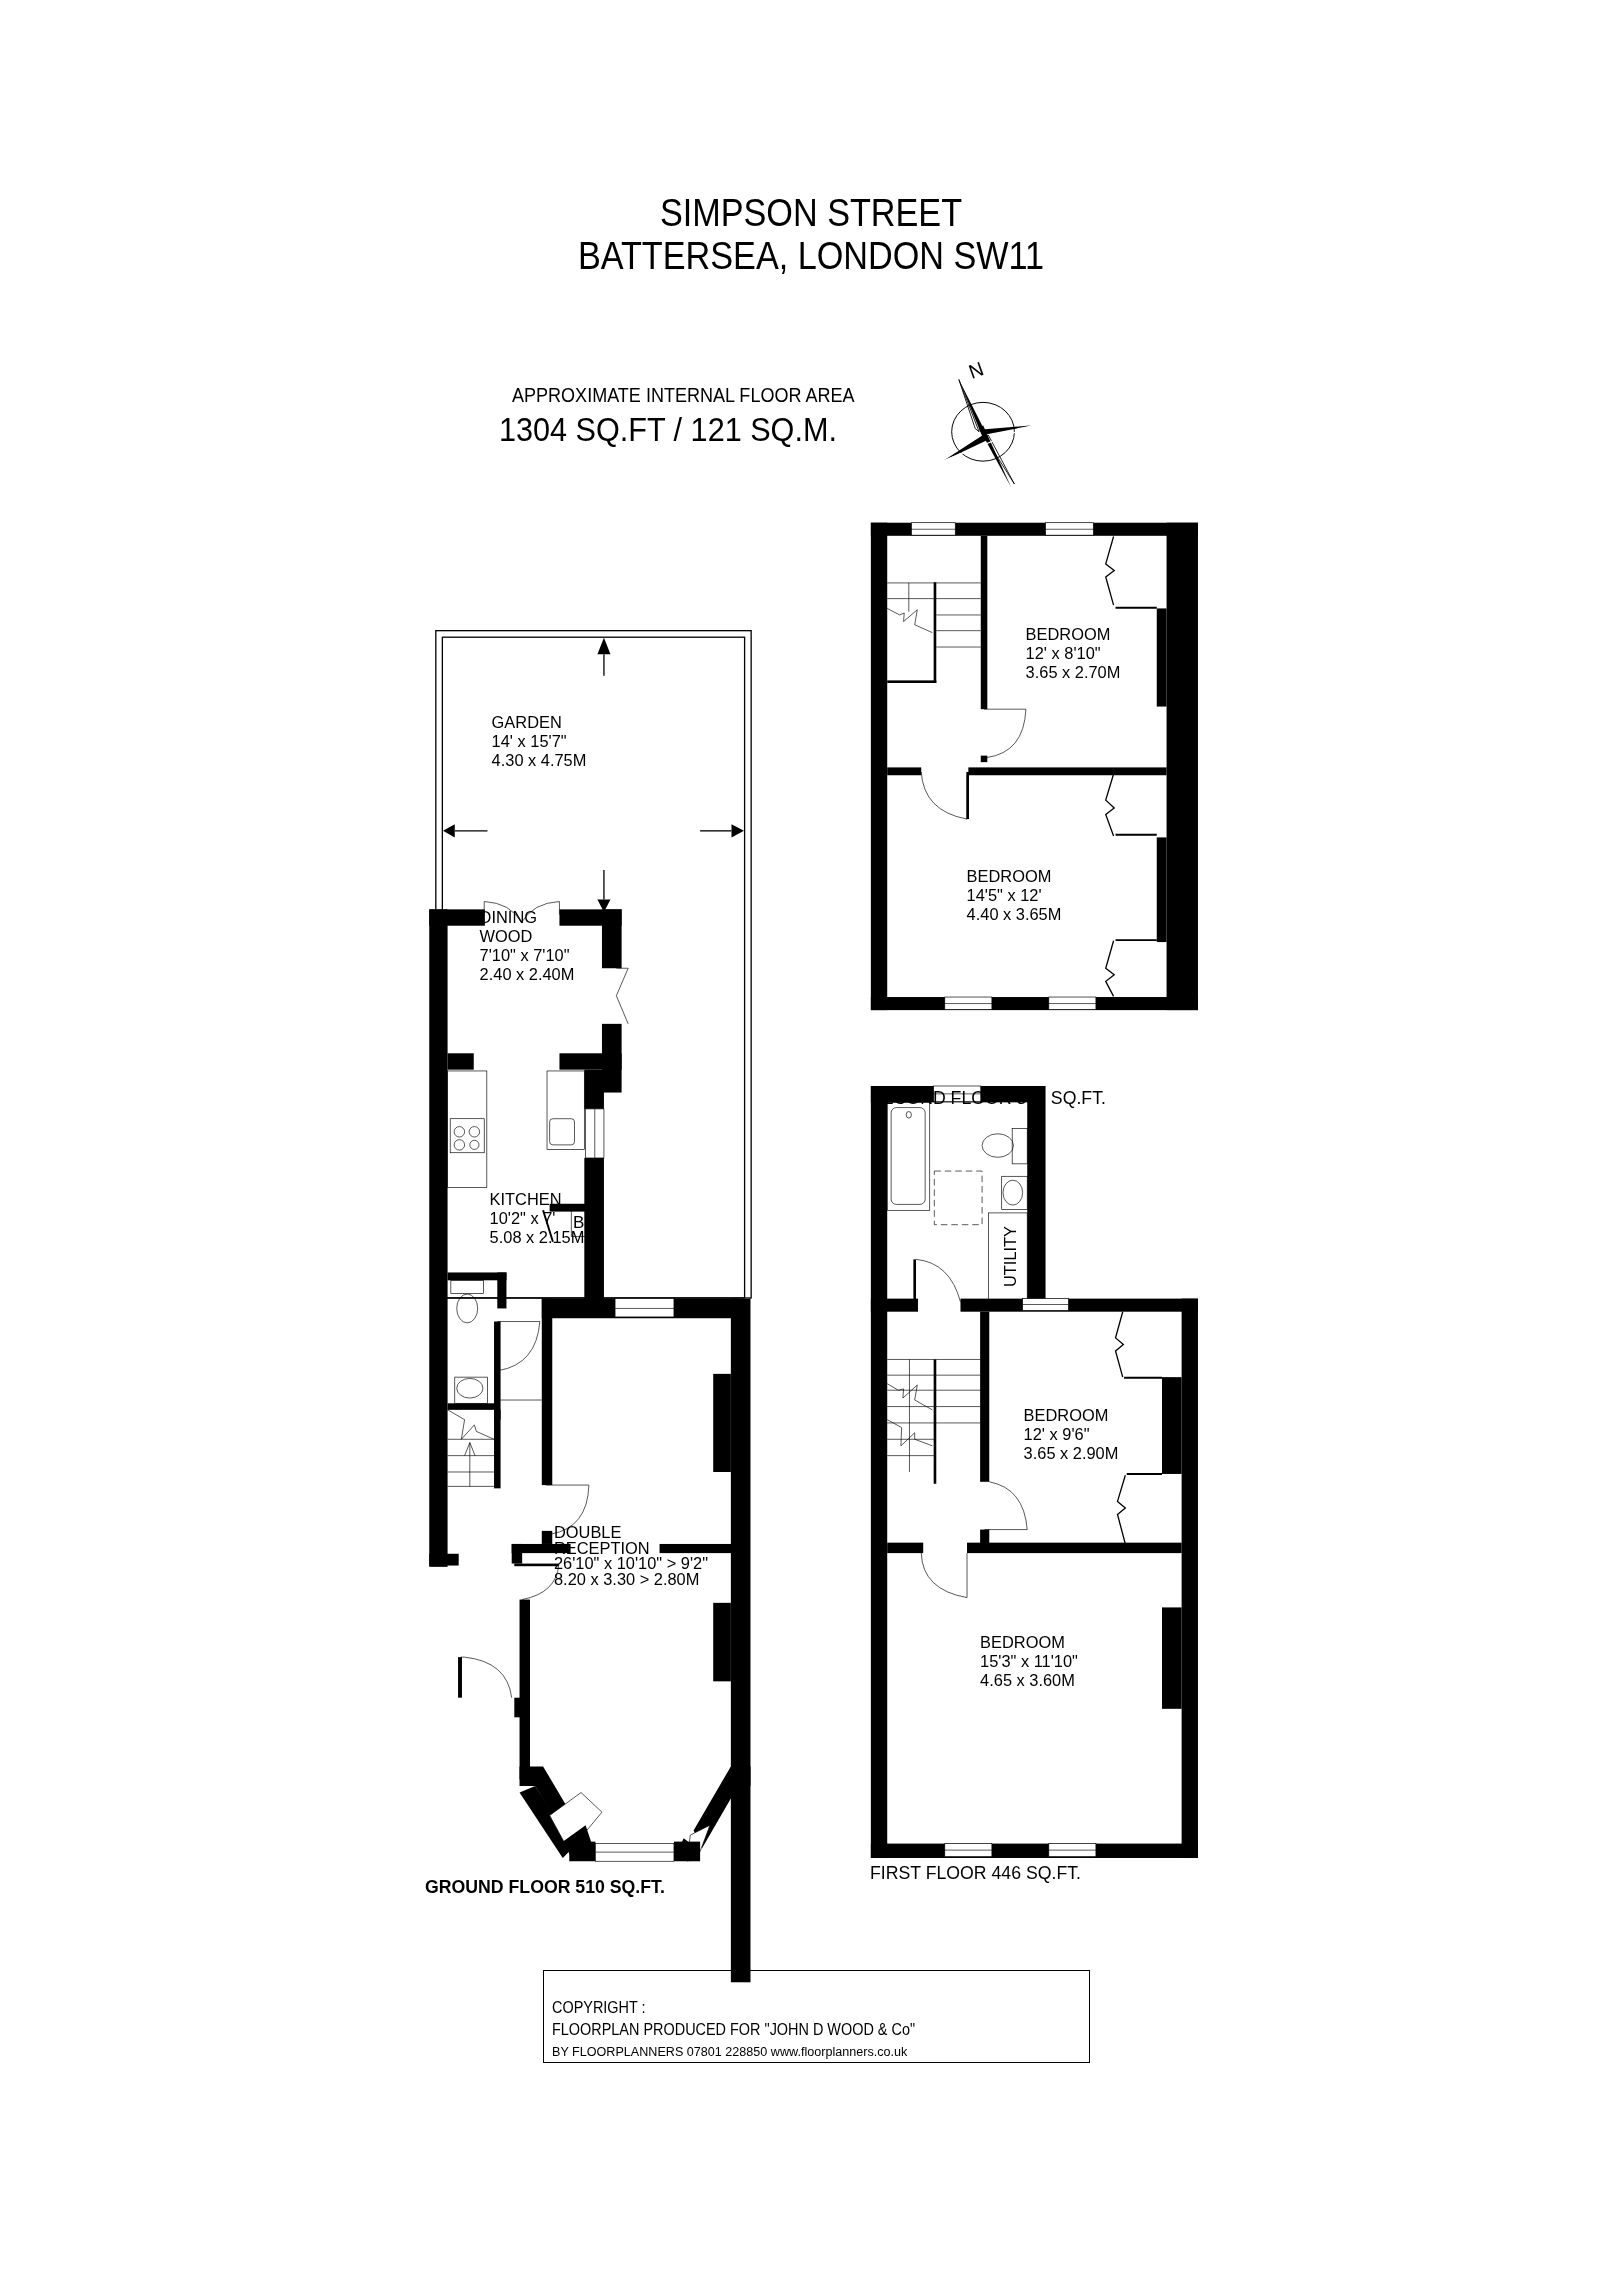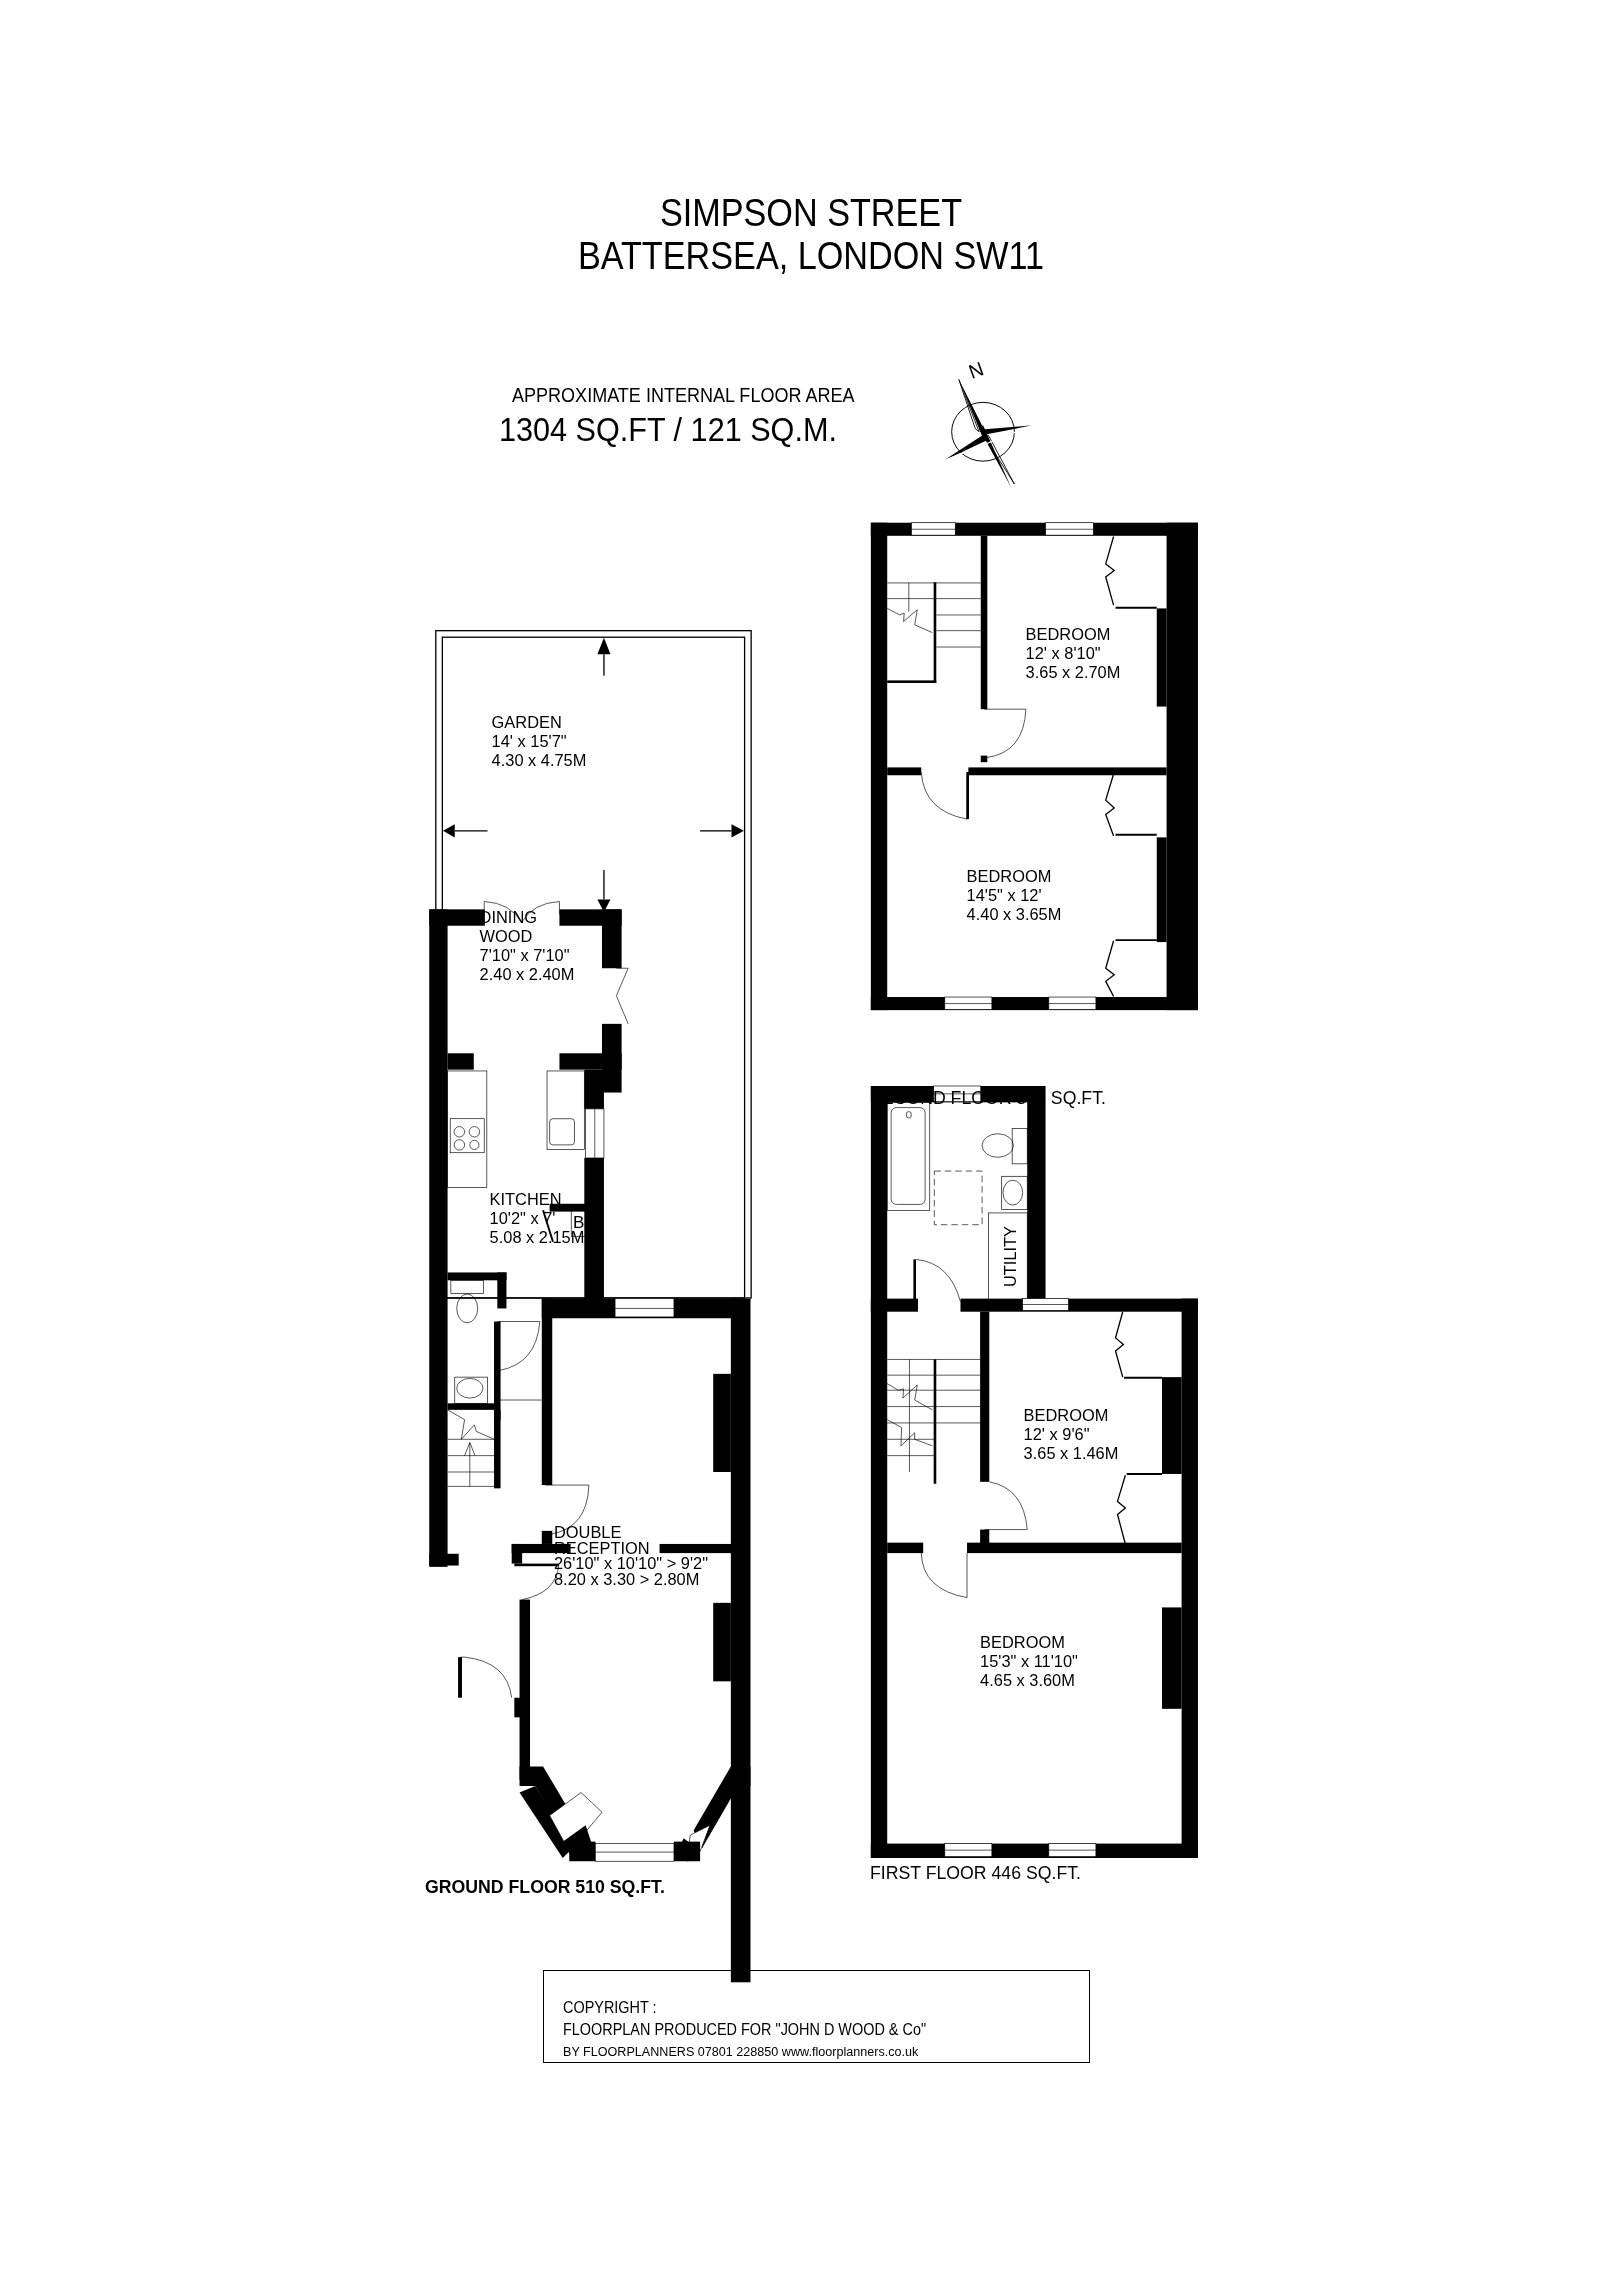--- a/index.html
+++ b/index.html
@@ -4,21 +4,21 @@
 <style>
   html, body { margin:0; padding:0; background:#ffffff; }
   body { width:1622px; height:2295px; position:relative; overflow:hidden;
          font-family:"Liberation Sans", sans-serif; color:#000; }
   .abs { position:absolute; }
   .title { left:0; width:1622px; text-align:center; font-size:38px; line-height:46px; transform:scaleX(0.9); }
   .area-label { font-size:19.6px; white-space:nowrap; transform-origin:left top; transform:scaleX(0.92); }
   .area-value { font-size:34px; white-space:nowrap; transform-origin:left top; transform:scaleX(0.9); }
   .room { position:absolute; font-size:16.4px; line-height:19px; white-space:nowrap; transform:translateX(-50%); }
   .floor-label { font-size:17.7px; white-space:nowrap; }
-  .copyright { left:543px; top:1970px; width:547px; height:93px; border:1.3px solid #000; box-sizing:border-box; padding:0 19px; }
+  .copyright { left:543px; top:1970px; width:547px; height:93px; border:1.3px solid #000; box-sizing:border-box; padding:0 8px; }
   .copyright div { font-size:15.7px; line-height:22px; white-space:nowrap; transform-origin:left top; transform:scaleX(0.92); }
   .copyright .c1 { margin-top:26px; }
   .copyright .c3 { font-size:13.7px; }
   .utility { position:absolute; font-size:16.4px; transform:rotate(-90deg); transform-origin:center; white-space:nowrap; }
   svg.plan { position:absolute; left:0; top:0; }
 </style>
 </head>
 <body>
 
 <div class="abs title" style="top:190px;">SIMPSON STREET</div>
@@ -300,21 +300,21 @@
   <div>BEDROOM</div>
   <div>14'5" x 12'</div>
   <div>4.40 x 3.65M</div>
 </div>
 <div class="abs floor-label" style="left:870px; top:1088px;">SECOND FLOOR 348 SQ.FT.</div>
 
 <div class="utility" style="left:980px; top:1247px;">UTILITY</div>
 <div class="room" style="left:1071px; top:1406px;">
   <div>BEDROOM</div>
   <div>12' x 9'6"</div>
-  <div>3.65 x 1.46M</div>
+  <div>3.65 x 2.90M</div>
 </div>
 <div class="room" style="left:1029px; top:1633px;">
   <div>BEDROOM</div>
   <div>15'3" x 11'10"</div>
   <div>4.65 x 3.60M</div>
 </div>
 <div class="abs floor-label" style="left:870px; top:1863px;">FIRST FLOOR 446 SQ.FT.</div>
 
 <div class="abs copyright">
   <div class="c1">COPYRIGHT :</div>

